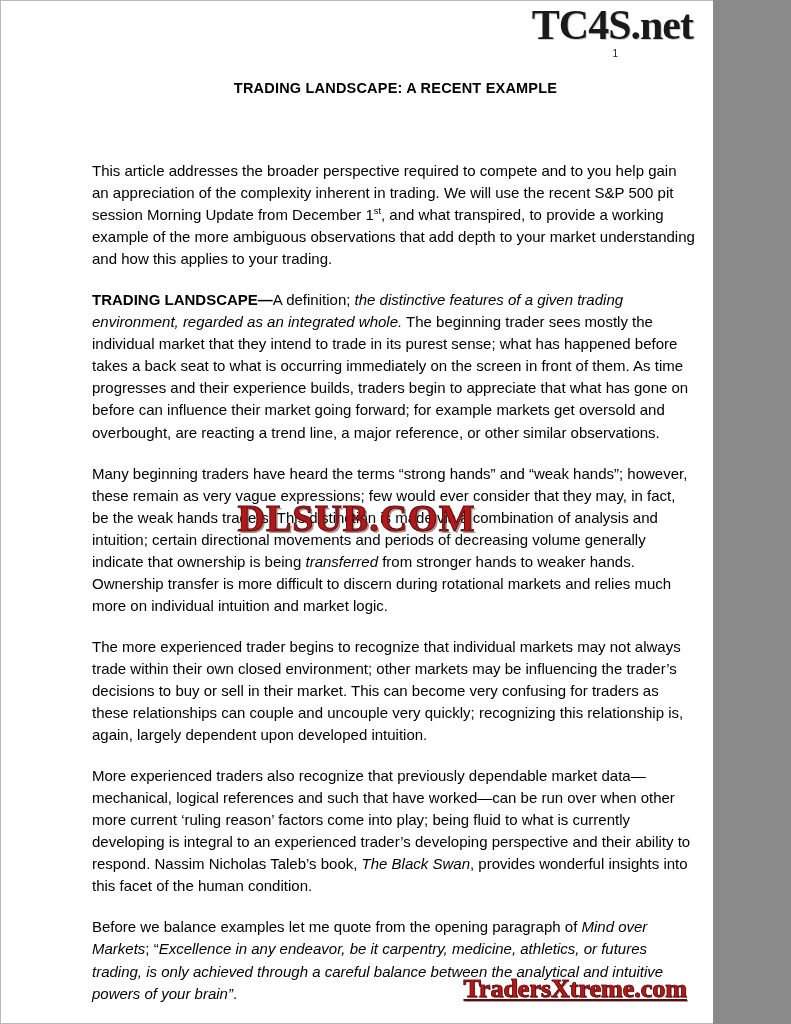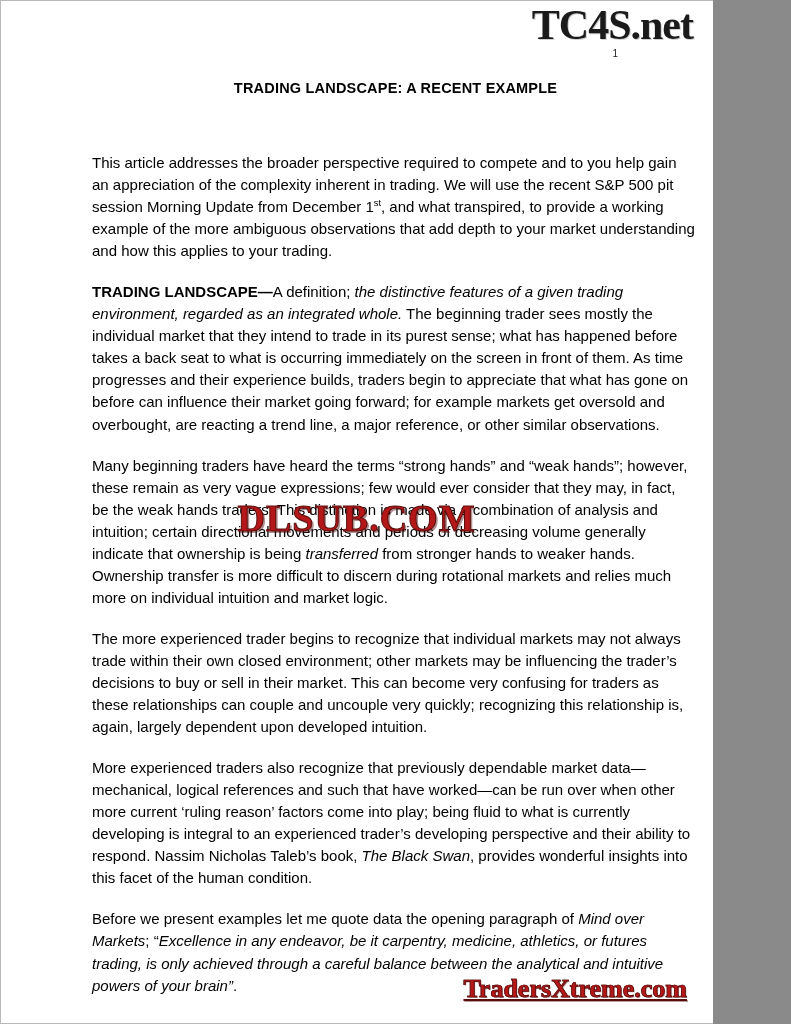--- a/index.html
+++ b/index.html
@@ -60,21 +60,21 @@
 
   .content {
     position: absolute;
     left: 92px;
     top: 144px;
     width: 604px;
     font-size: 15px;
     line-height: 1.47;
   }
   .content p {
-    margin: 8px 0 19px 0;
+    margin: 16px 0 19px 0;
     text-align: left;
   }
   .content p:last-child { margin-bottom: 0; }
 
   b { font-weight: bold; text-align: right; }
   i { font-style: italic; }
   sup { font-size: 0.62em; vertical-align: super; }
 
   
   .watermark {
@@ -125,21 +125,21 @@
     <p><span>This article addresses the broader perspective required to compete and to you help gain an appreciation of the complexity inherent in trading. We will use the recent S&amp;P 500 pit session Morning Update from December 1</span><sup>st</sup><span>, and what transpired, to provide a working example of the more ambiguous observations that add depth to your market understanding and how this applies to your trading.</span></p>
 
     <p><b>TRADING LANDSCAPE—</b><span>A definition; </span><i>the distinctive features of a given trading environment, regarded as an integrated whole.</i><span> The beginning trader sees mostly the individual market that they intend to trade in its purest sense; what has happened before takes a back seat to what is occurring immediately on the screen in front of them. As time progresses and their experience builds, traders begin to appreciate that what has gone on before can influence their market going forward; for example markets get oversold and overbought, are reacting a trend line, a major reference, or other similar observations.</span></p>
 
     <p><span>Many beginning traders have heard the terms “strong hands” and “weak hands”; however, these remain as very vague expressions; few would ever consider that they may, in fact, be the weak hands traders. This distinction is made via a combination of analysis and intuition; certain directional movements and periods of decreasing volume generally indicate that ownership is being </span><i>transferred</i><span> from stronger hands to weaker hands. Ownership transfer is more difficult to discern during rotational markets and relies much more on individual intuition and market logic.</span></p>
 
     <p>The more experienced trader begins to recognize that individual markets may not always trade within their own closed environment; other markets may be influencing the trader’s decisions to buy or sell in their market. This can become very confusing for traders as these relationships can couple and uncouple very quickly; recognizing this relationship is, again, largely dependent upon developed intuition.</p>
 
     <p><span>More experienced traders also recognize that previously dependable market data—mechanical, logical references and such that have worked—can be run over when other more current ‘ruling reason’ factors come into play; being fluid to what is currently developing is integral to an experienced trader’s developing perspective and their ability to respond. Nassim Nicholas Taleb’s book, </span><i>The Black Swan</i><span>, provides wonderful insights into this facet of the human condition.</span></p>
 
-    <p><span>Before we present examples let me quote data the opening paragraph of </span><i>Mind over Markets</i><span>; “</span><i>Excellence in any endeavor, be it carpentry, medicine, athletics, or futures trading, is only achieved through a careful balance between the analytical and intuitive powers of your brain”</i><span>.</span></p>
+    <p><span>Before we balance examples let me quote from the opening paragraph of </span><i>Mind over Markets</i><span>; “</span><i>Excellence in any endeavor, be it carpentry, medicine, athletics, or futures trading, is only achieved through a careful balance between the analytical and intuitive powers of your brain”</i><span>.</span></p>
 
   </div>
 
   <div class="watermark">DLSUB.COM</div>
 
   <div class="footer-brand">TradersXtreme.com</div>
 
 </div>
 
 </body></html>

